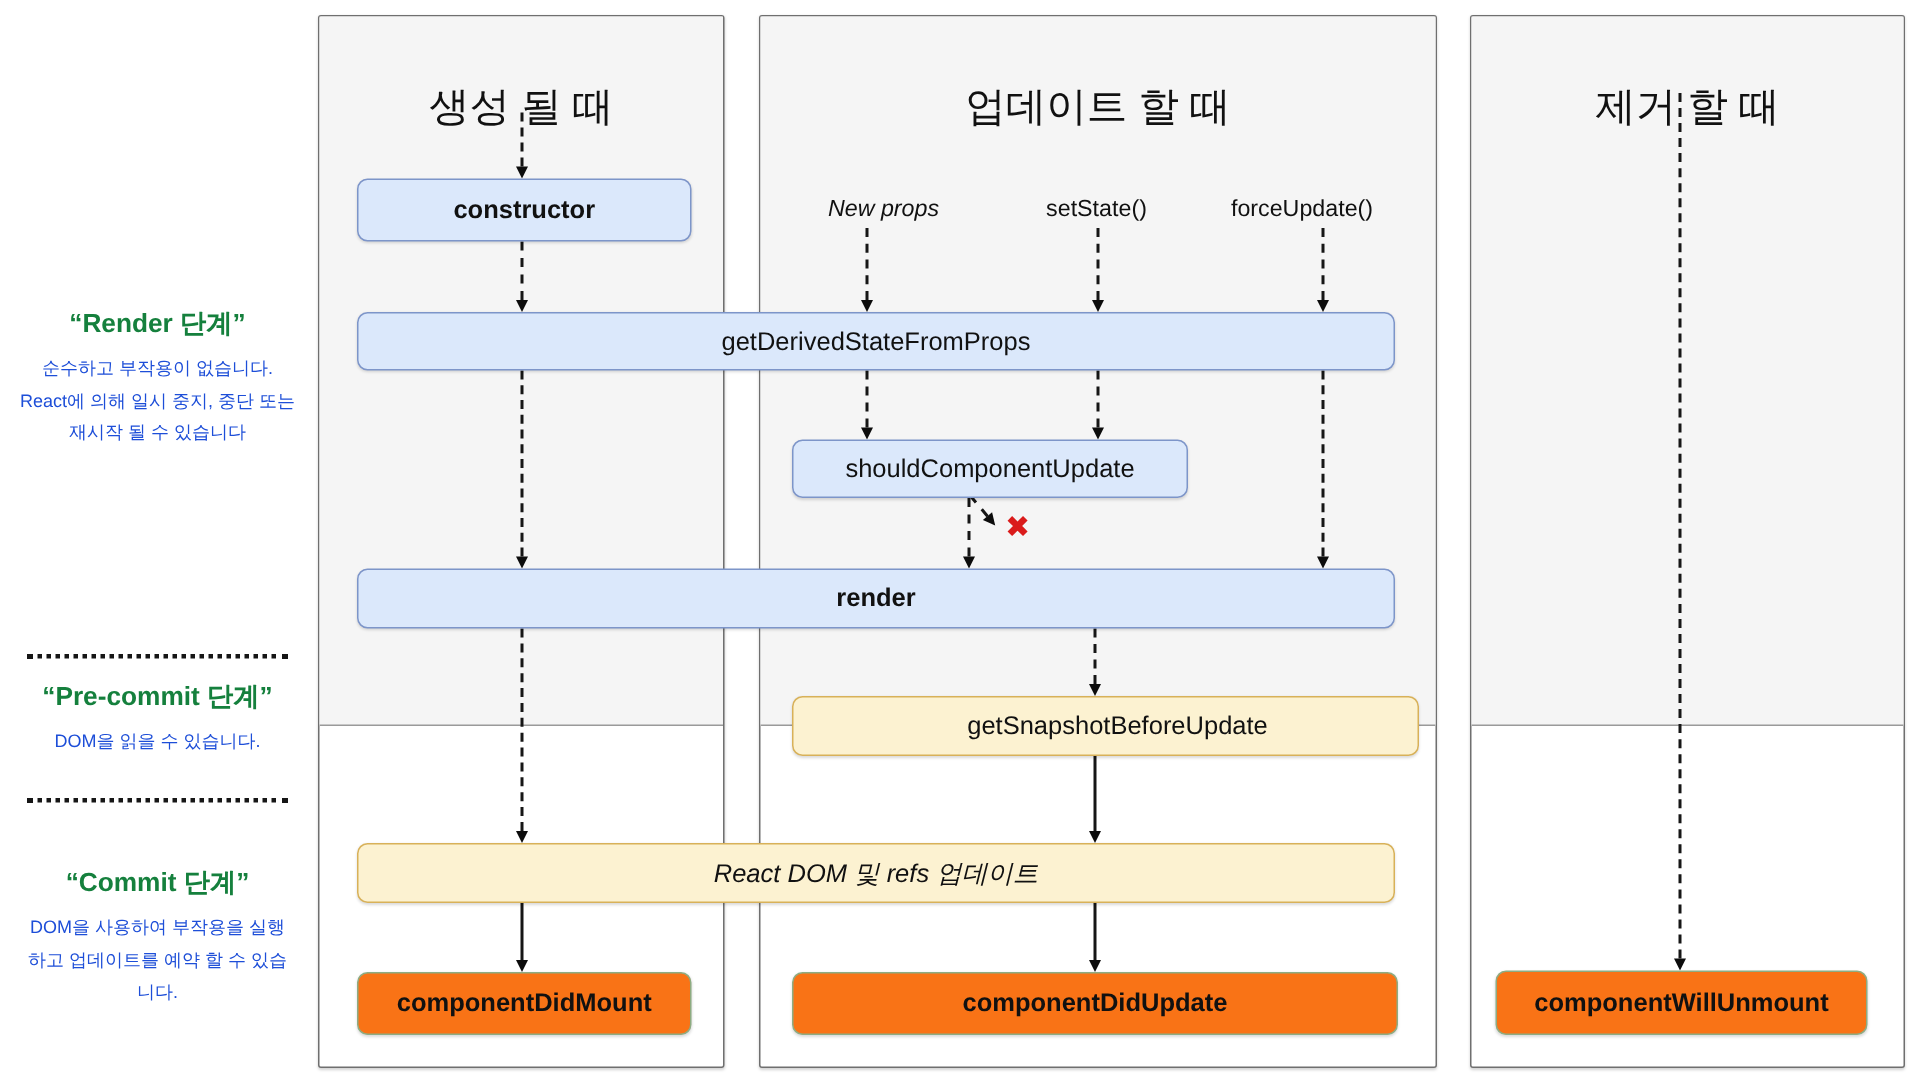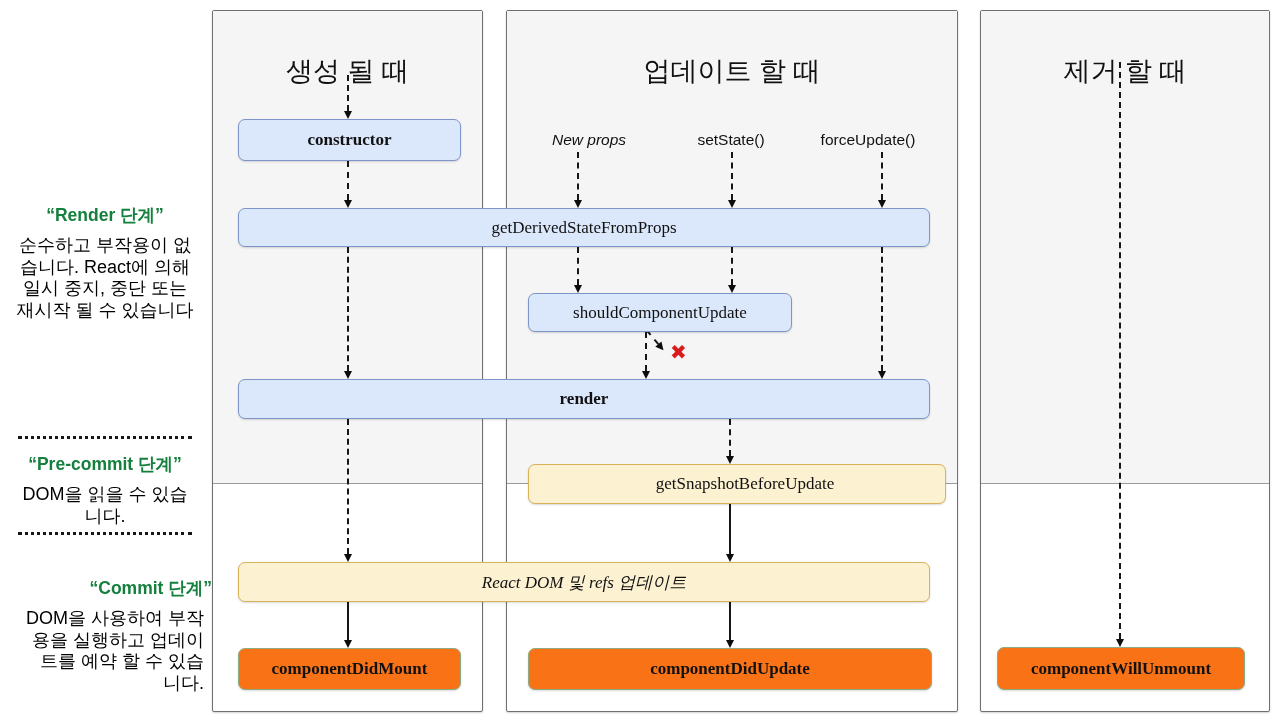--- a/index.html
+++ b/index.html
@@ -12,21 +12,21 @@
   .panel .shade{position:absolute;left:0;right:0;top:0;height:472px;background:#f5f5f5;
                 border-bottom:1px solid #9a9a9a;}
   .panel-title{position:absolute;left:0;right:0;top:16px;text-align:center;
                font-size:27px;font-weight:500;color:#111;margin-top:26px;}
   #panel-mount{left:212px;width:269px;}
   #panel-update{left:506px;width:450px;}
   #panel-unmount{left:980px;width:288px;}
 
   
   .node{position:absolute;display:flex;align-items:center;justify-content:center;
-        border-radius:7px;font-size:17px;box-shadow:0 1px 2px rgba(0,0,0,.15);z-index:5;font-family:Liberation Serif, serif;}
+        border-radius:7px;font-size:17px;box-shadow:0 1px 2px rgba(0,0,0,.15);z-index:5;}
   .blue{background:#dbe8fb;border:1.5px solid #7d95c9;}
   .yellow{background:#fcf2d1;border:1.5px solid #d8b159;}
   .green{background:#f97316;border:1.5px solid #8eac82;}
   .bold{font-weight:bold;}
   .italic{font-style:italic;}
 
   
   .trigger{position:absolute;top:131px;font-size:15.5px;color:#111;transform:translateX(-50%);
            white-space:nowrap;z-index:4;}
 
@@ -35,21 +35,21 @@
   .arr.solid{border-left-style:solid;}
   .arr::after{content:"";position:absolute;bottom:-8px;left:-5px;width:0;height:0;
               border:4.5px solid transparent;border-top:8px solid #0c0c0c;border-bottom:none;}
   .arr.diag{transform-origin:top left;transform:rotate(-40deg);}
 
   .xmark{position:absolute;font-size:20px;font-weight:bold;color:#da1b1b;z-index:6;line-height:1;}
 
   
   .phase{position:absolute;text-align:center;z-index:2;}
   .phase-title{font-size:17.5px;font-weight:bold;color:#15803d;margin:0 0 8px 0;}
-  .phase-desc{font-size:18px;line-height:21.5px;color:#000000;margin:0 auto;}
+  .phase-desc{font-size:12px;line-height:21.5px;color:#1d4ed8;margin:0 auto;}
   .sep{position:absolute;left:18px;width:174px;border-top:3px dotted #161616;z-index:2;}
 </style>
 </head>
 <body>
 
 <div class="stage">
 
   <div class="panel" id="panel-mount">
     <div class="shade"></div>
     <div class="panel-title">생성 될 때</div>
@@ -108,18 +108,18 @@
 
   <div class="sep" style="top:436px;"></div>
 
   <div class="phase" style="left:8px;top:452px;width:194px;">
     <p class="phase-title">“Pre-commit 단계”</p>
     <p class="phase-desc" style="width:168px;">DOM을 읽을 수 있습니다.</p>
   </div>
 
   <div class="sep" style="top:532px;"></div>
 
-  <div class="phase" style="left:18px;top:576px;width:194px;text-align:right;">
+  <div class="phase" style="left:8px;top:576px;width:194px;">
     <p class="phase-title">“Commit 단계”</p>
     <p class="phase-desc" style="width:178px;">DOM을 사용하여 부작용을 실행하고 업데이트를 예약 할 수 있습니다.</p>
   </div>
 
 </div>
 
 </body></html>

